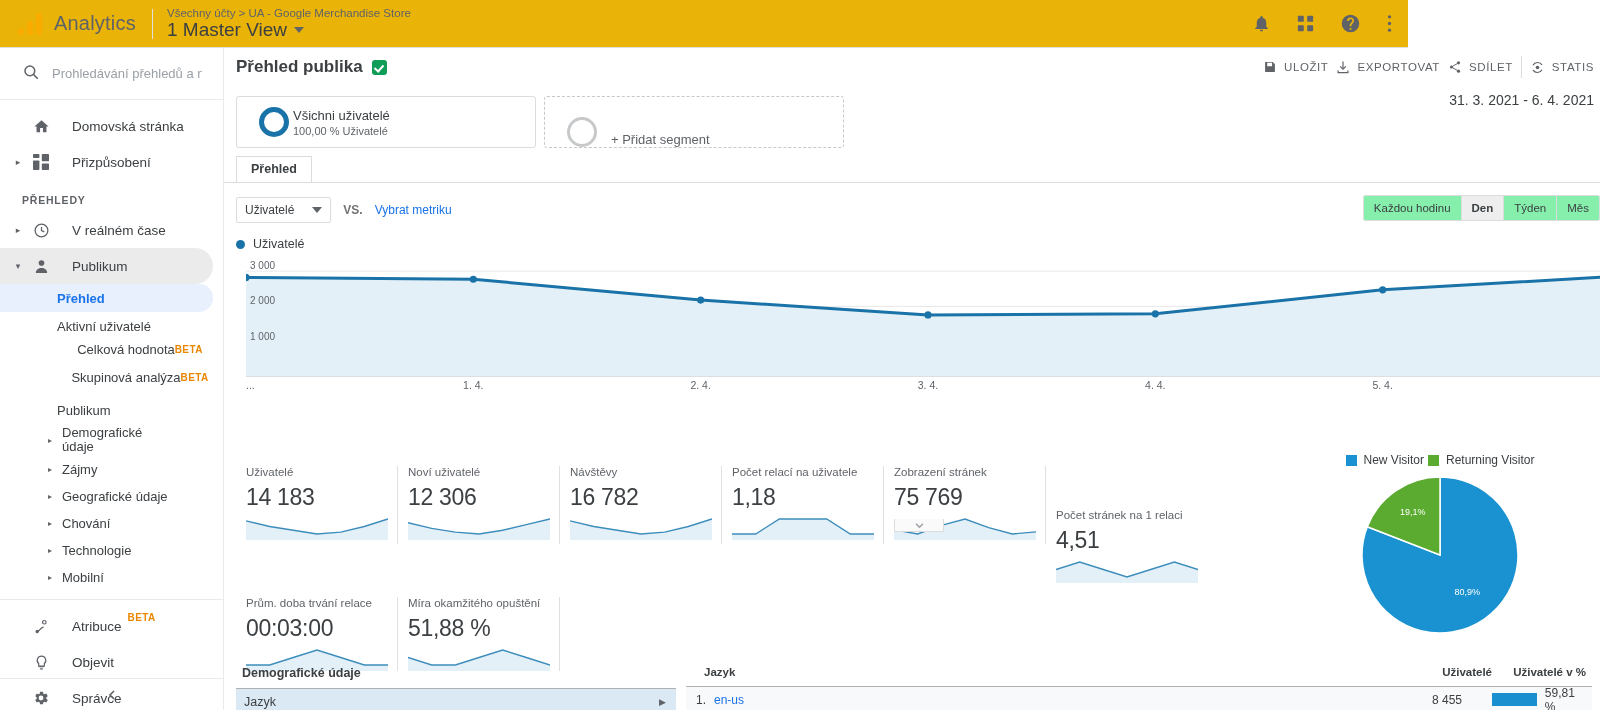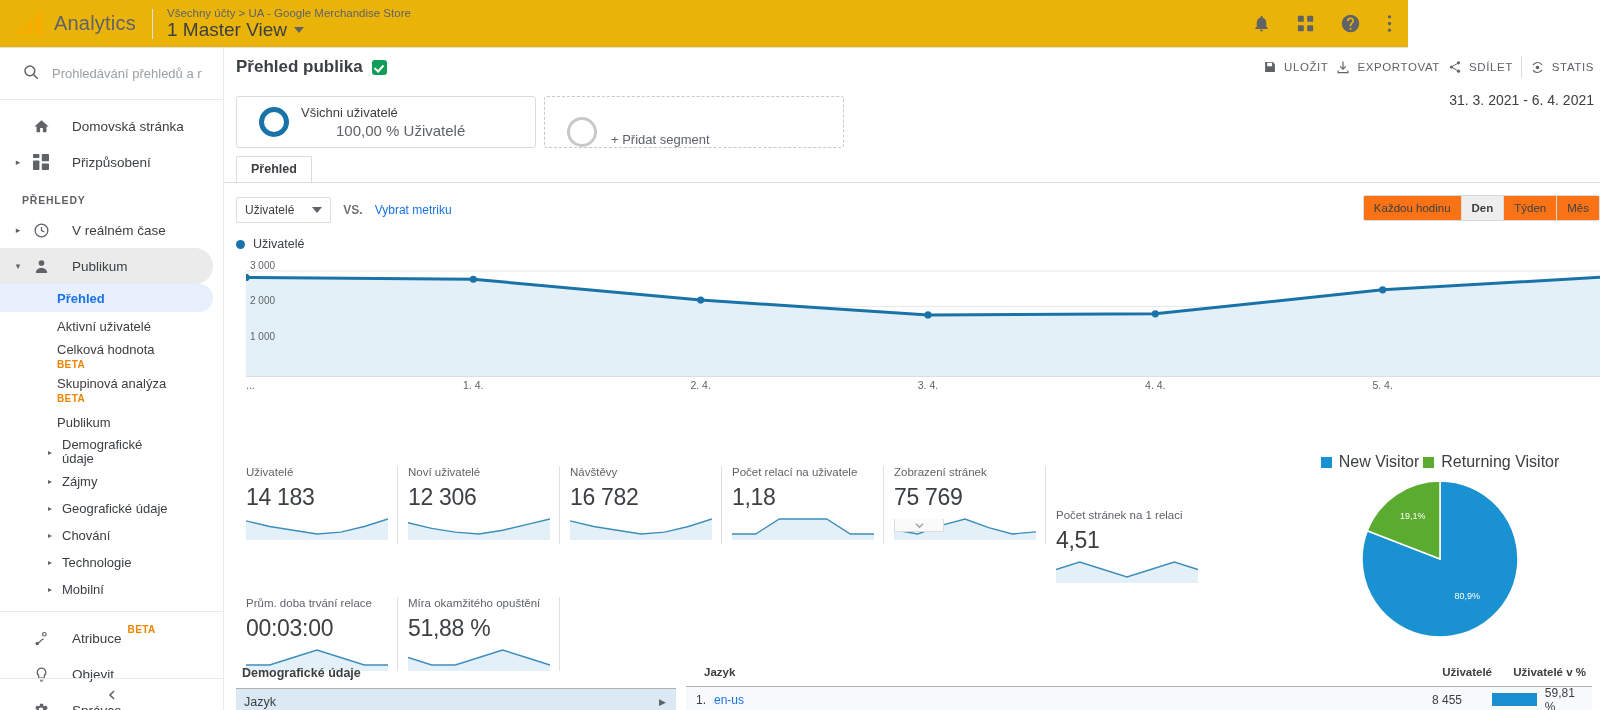--- a/index.html
+++ b/index.html
@@ -57,21 +57,21 @@
   }
   .nav-section { font-size: 10.5px; letter-spacing: .8px; color: #5f6368; padding: 14px 0 6px 22px; font-weight: bold;}
   .subnav-item {
     display:flex; align-items:flex-start; height: 28px; padding-left: 57px;
     font-size: 13px; color: #3c4043; cursor: pointer; align-items: center;
   }
   .subnav-item.selected {
     background: #e8f0fe; color: #1a73e8; font-weight: bold;
     border-radius: 0 18px 18px 0; margin-right: 10px; padding-left: 57px;
   }
-  .subnav-multiline { height: auto; min-height: 28px; flex-direction: column; align-items: flex-start; justify-content:center; line-height: 15px; padding-top:2px; padding-bottom:2px;}
+  .subnav-multiline { height: auto; min-height: 28px; flex-direction: row; align-items: flex-start; justify-content:center; line-height: 15px; padding-top:2px; padding-bottom:2px;}
   .beta { font-size: 10px; color: #ea8600; font-weight: bold; letter-spacing:.4px; }
   .subnav-group { display:flex; align-items:center; height: 27px; padding-left: 48px; font-size: 13px; color:#3c4043; cursor:pointer; }
   .subnav-group .arrow { width: 14px; font-size: 8px; color:#5f6368; }
   .subnav-group.two-line { height: 32px; align-items: center; }
   .subnav-group .wrap2 { line-height: 14px; }
   .nav-sep { height:1px; background: #e8eaed; margin: 8px 0; }
   .side-collapse { position:absolute; bottom: 0; left:0; width: 224px; height: 32px; border-top: 1px solid #e8eaed; display:flex; align-items:center; justify-content:center; cursor:pointer; }
 
   
   .main { position: absolute; top: 48px; left: 224px; width: 1376px; height: 662px; background: #fff; }
@@ -81,25 +81,25 @@
   .verified:after { content:""; position:absolute; left:4px; top:3px; width:4px; height:7px; border:solid #fff; border-width:0 2px 2px 0; transform: rotate(42deg); }
   .head-actions { margin-left: auto; display: flex; align-items: center; gap: 8px; padding-right: 6px; }
   .haction { display:flex; align-items:center; gap:7px; font-size: 11.5px; letter-spacing: .6px; color:#5f6368; cursor:pointer; }
   .vbar { width:1px; height:22px; background:#dadce0; }
   .daterange { position:absolute; top: 44px; right: 6px; font-size: 14px; color: #3c4043; }
 
   
   .seg-row { display: flex; gap: 8px; padding: 10px 12px 0 12px; height: 62px; }
   .seg-card {
     width: 300px; height: 52px; border: 1px solid #dadce0; border-radius: 3px;
-    display: flex; align-items: center; padding-left: 22px; gap: 12px; background:#fff; cursor:pointer;
+    display: flex; align-items: center; padding-left: 22px; gap: 4px; background:#fff; cursor:pointer;
   }
   .seg-ring { width: 30px; height: 30px; border-radius: 50%; border: 5px solid #1a73a8; }
   .seg-name { font-size: 13px; color: #3c4043; }
-  .seg-sub { font-size: 15px; color: #5f6368; margin-top: 2px; margin-left: 35px; }
+  .seg-sub { font-size: 11px; color: #5f6368; margin-top: 2px; }
   .seg-add {
     width: 300px; height: 52px; border: 1px dashed #c6c8ca; border-radius: 3px;
     display:flex; align-items:flex-end; padding-left: 22px; gap: 14px; cursor:pointer;
   }
   .seg-ring-gray { width: 30px; height: 30px; border-radius: 50%; border: 3px solid #c6c8ca; }
   .seg-add-label { font-size: 13px; color: #5f6368; }
 
   
   .tabs { padding-left: 12px; margin-top: 8px; position: relative; height: 27px; }
   .tab {
@@ -114,21 +114,21 @@
   .metric-row { display:flex; align-items:center; gap: 12px; height: 30px; }
   .metric-select {
     border:1px solid #dadce0; border-radius:2px; height:26px; padding: 0 8px;
     display:flex; align-items:center; gap: 18px; font-size:12px; color:#3c4043; background:#fff; cursor:pointer;
   }
   .vs-label { font-size: 12px; color: #737373; font-weight: bold; }
   .pick-metric { font-size: 12px; color: #1a73e8; cursor:pointer; }
   .gran {
     position:absolute; right: 0px; top: 12px; display: flex; border:1px solid #dadce0; border-radius:2px; overflow:hidden;
   }
-  .gran div { font-size: 11.5px; color: #3c4043; padding: 6px 10px; background: #f97316; border-right: 1px solid #dadce0; cursor:pointer; }
+  .gran div { font-size: 11.5px; color: #3c4043; padding: 6px 10px; background: #86efac; border-right: 1px solid #dadce0; cursor:pointer; }
   .gran div:last-child { border-right: none; }
   .gran div.sel { background: #eee; font-weight: bold; }
   .legend-users { display:flex; align-items:center; gap:8px; margin: 12px 0 6px 0; font-size:12.5px; color:#3c4043; }
   .dot-blue { width:9px; height:9px; border-radius:50%; background:#1a73a8; }
 
   .chartbox { position: relative; width: 1364px; height: 120px; margin-left: 10px; }
   .axis-num { position:absolute; font-size: 10px; color:#5f6368; left: 4px; }
   .xticks { position: relative; height: 20px; margin-left: 10px; width: 1364px; }
   .xticks span { position:absolute; font-size: 10.5px; color:#5f6368; transform: translateX(-50%); top: 2px; }
   .chart-collapse {
@@ -145,21 +145,21 @@
   }
   .kpi.last { border-right: none; margin-top: 43px; }
   .kpi-label { font-size: 11.5px; color: #5f6368; height: 18px; }
   .kpi-value { font-size: 23px; color: #3c4043; font-weight: normal; letter-spacing: -.3px; }
   .spark { margin-top: 4px; width: 142px; height: 25px; }
   .kpi-row2 { display:flex; margin-top: 10px; }
   .kpi2 { width: 162px; padding: 0 10px; border-right: 1px solid #e0e0e0; height: 74px; }
 
   
   .pie-wrap { position: absolute; top: 405px; right: 10px; width: 300px; }
-  .pie-legend { display:flex; align-items:center; justify-content:center; gap: 4px; font-size: 16px; color:#3c4043; }
+  .pie-legend { display:flex; align-items:center; justify-content:center; gap: 4px; font-size: 12px; color:#3c4043; }
   .pl { display:flex; align-items:center; gap:7px; }
   .sw { width: 11px; height: 11px; }
 
   
   .bottom { position:absolute; top: 608px; left: 0; width: 1376px; display:flex; }
   .dimbox { width: 440px; margin-left: 12px; }
   .dim-title { font-size: 12.5px; font-weight: bold; color:#3c4043; padding: 10px 0 8px 6px; border-bottom: 1px solid #b0b0b0; }
   .dim-item { height: 26px; display:flex; align-items:center; font-size: 12.5px; color:#1a73e8; padding-left: 8px; cursor:pointer; }
   .dim-item.sel { background: #dbe9f5; color: #3c4043; }
   .dim-item .chev { margin-left: auto; font-size: 9px; color: #5f6368; padding-right: 10px; }

